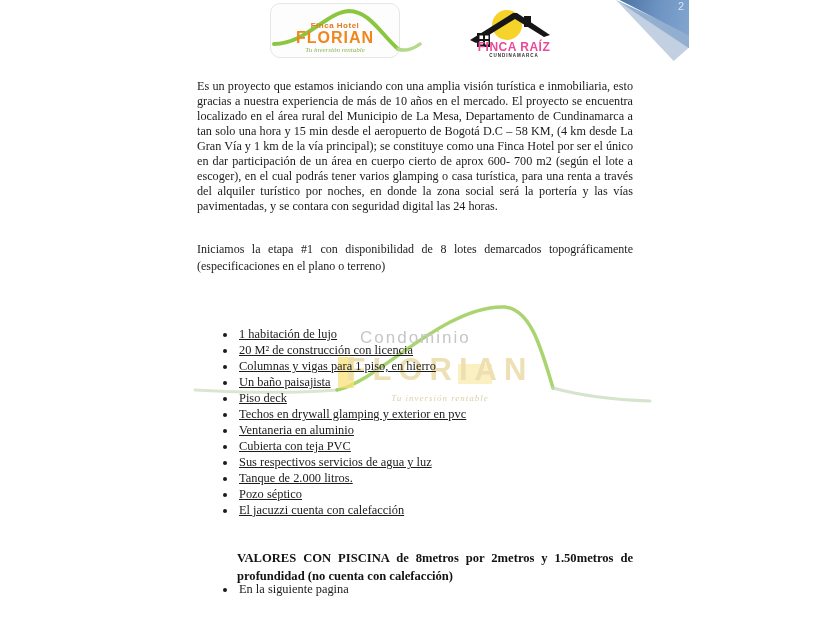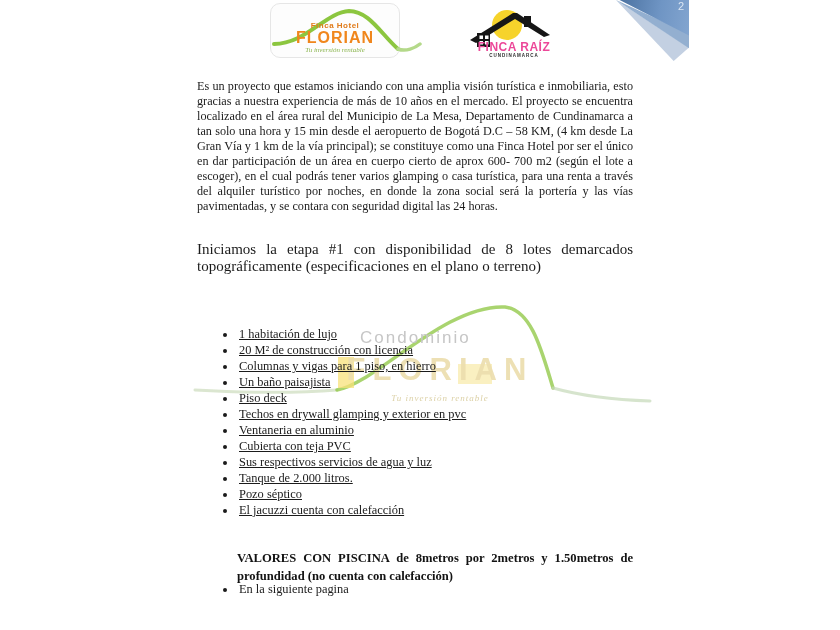--- a/index.html
+++ b/index.html
@@ -72,21 +72,21 @@
                background: rgba(246, 227, 142, 0.55); }
   .wm-tagline {
     position: absolute; left: 170px; top: 93px; width: 160px; text-align: center;
     font-family: "Liberation Serif", serif; font-style: italic; font-size: 9px;
     color: rgba(214, 201, 150, 0.85); letter-spacing: 1px;
   }
 
   
   .doc { position: absolute; left: 197px; width: 436px; z-index: 1; color: #1b1b1b; }
   .p1 { top: 79px; font-size: 12.2px; line-height: 15px; text-align: justify; }
-  .p2 { top: 241px; font-size: 15px; line-height: 17.4px; text-align: justify; }
+  .p2 { top: 241px; font-size: 12px; line-height: 17.4px; text-align: justify; }
   .p2 p { margin: 0; }
   .b { font-weight: bold; }
 
   ul.spec-list { position: absolute; left: 197px; top: 326px; width: 410px; z-index: 1;
                  list-style: disc; padding-left: 40px; color: #1b1b1b;
                  font-size: 12.4px; line-height: 16px; }
   ul.spec-list li { padding-left: 2px; text-decoration: underline; }
 
   .valores { position: absolute; left: 237px; top: 550px; width: 396px; z-index: 1;
              font-size: 12.6px; line-height: 17.6px; font-weight: bold;

